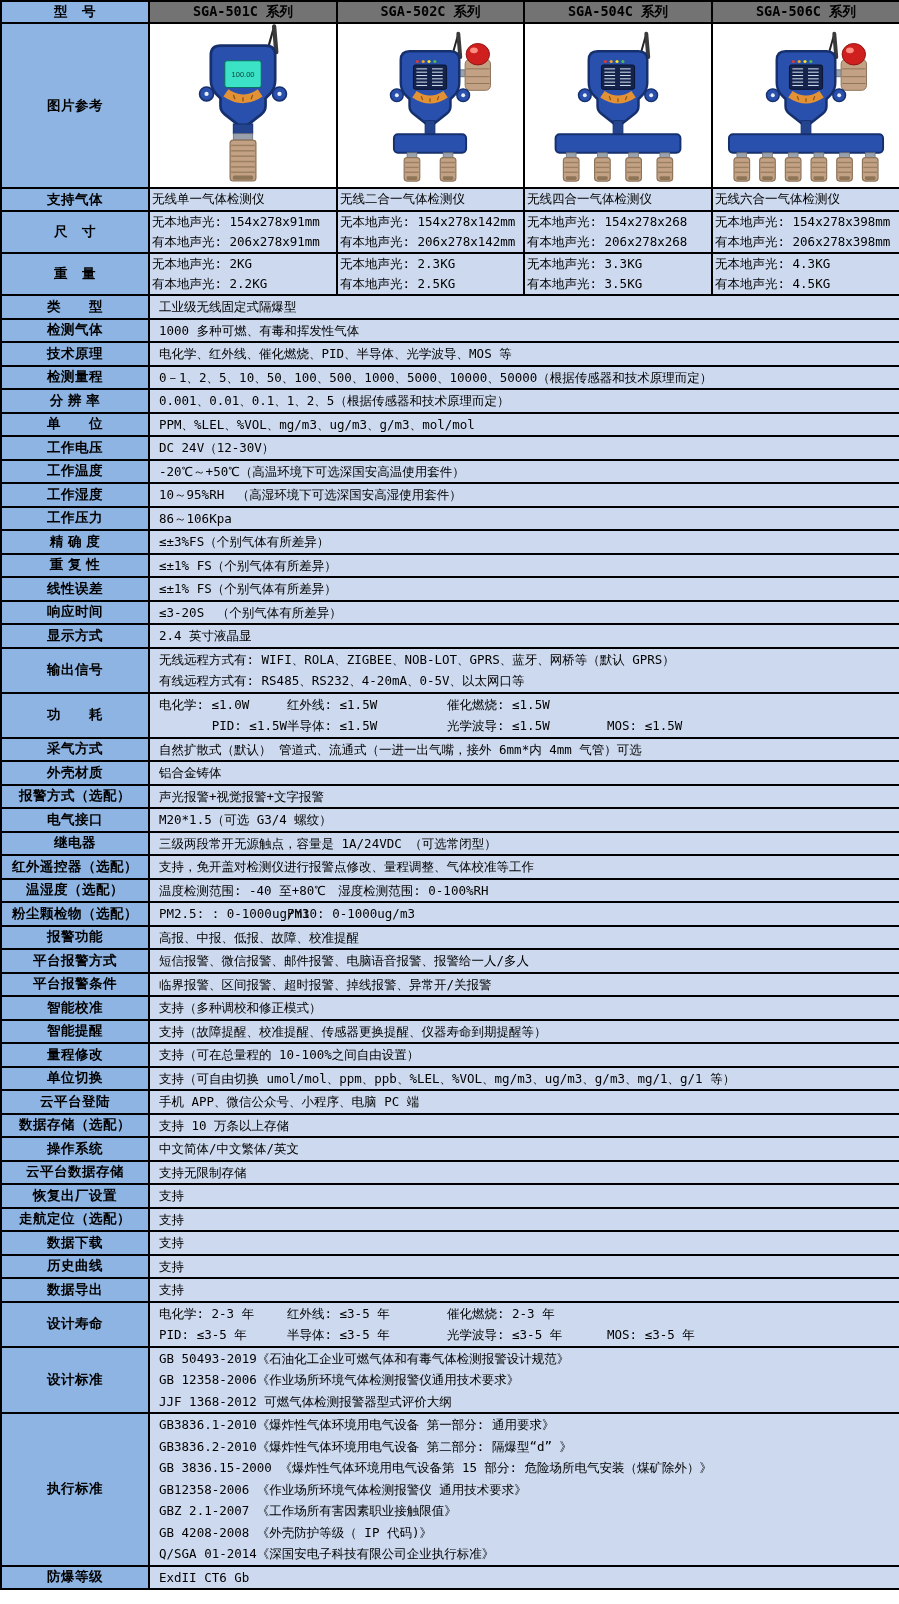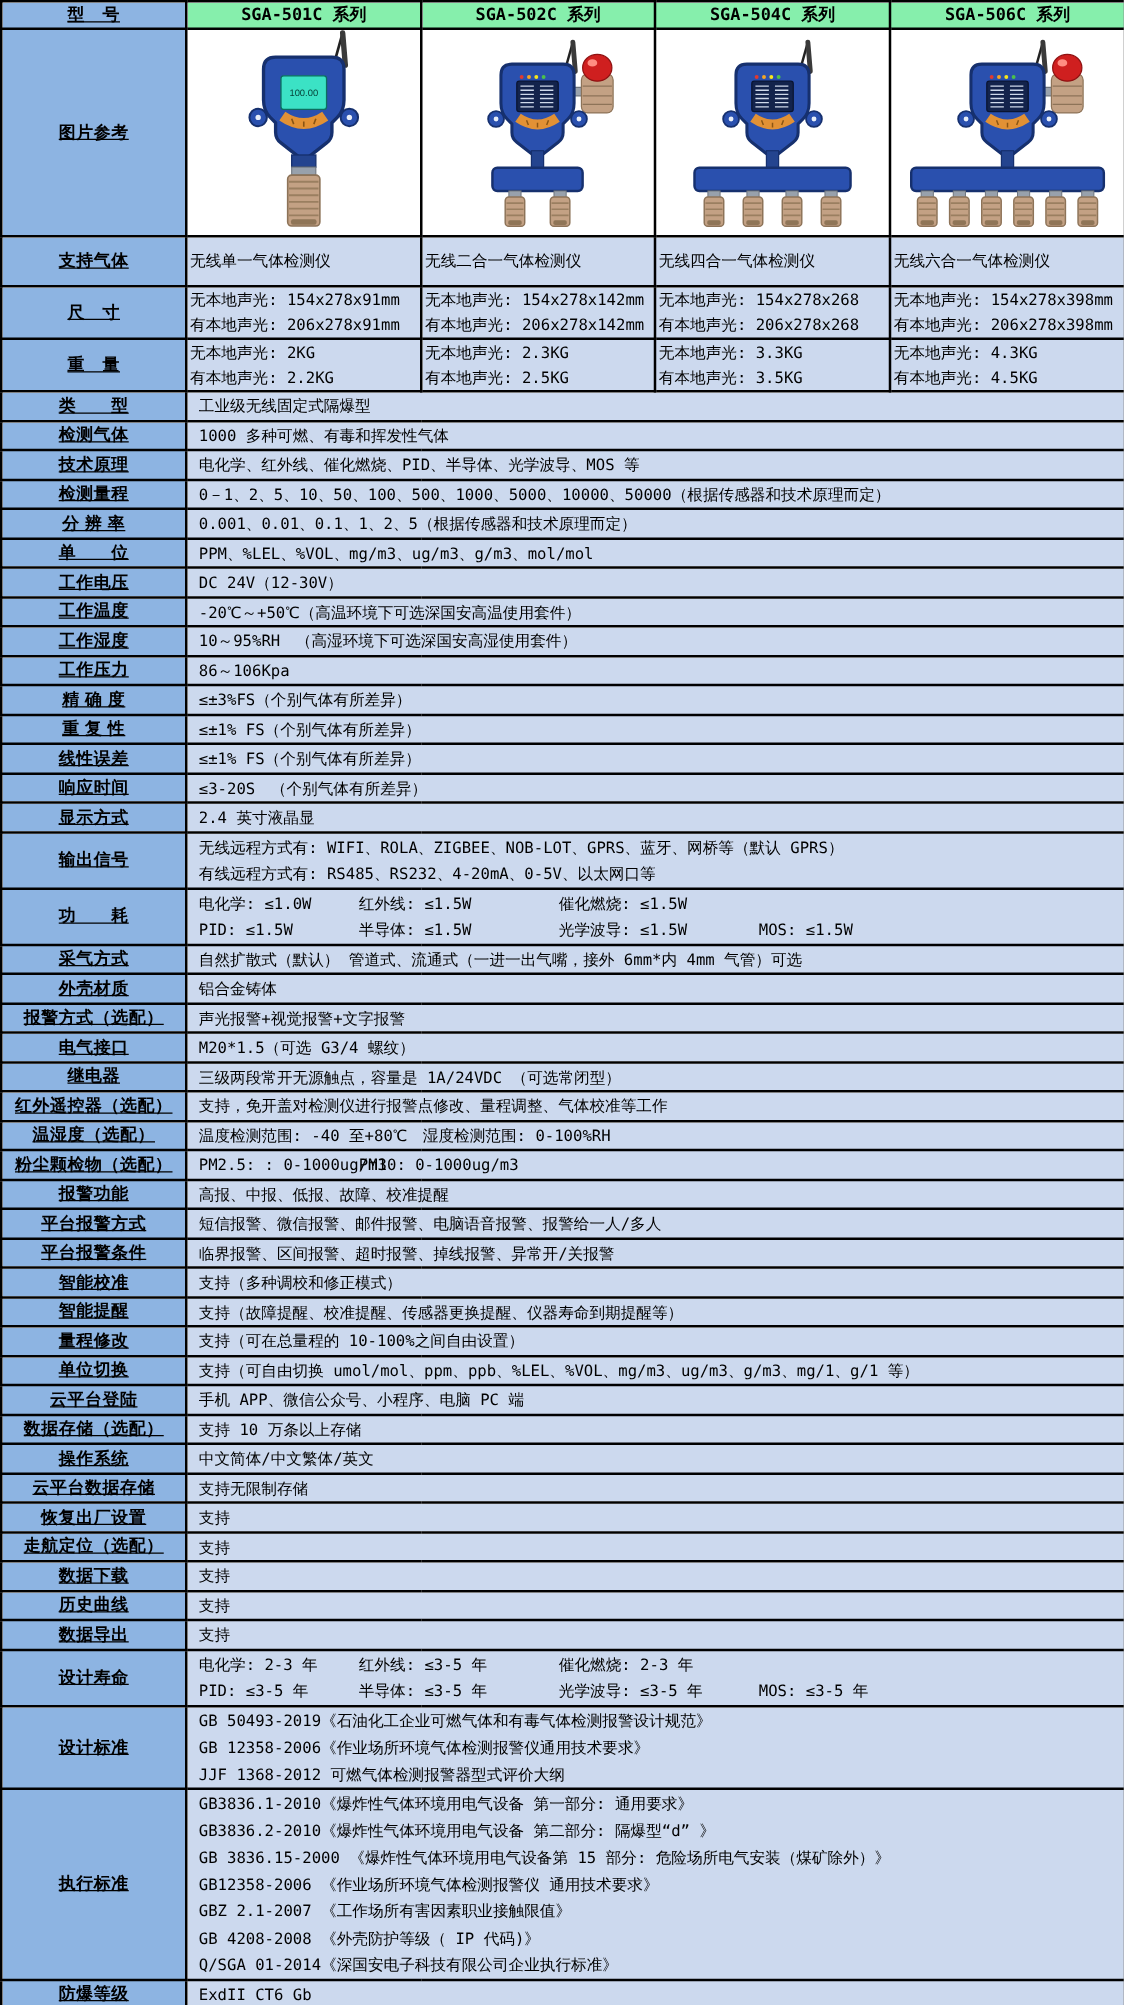--- a/index.html
+++ b/index.html
@@ -1,21 +1,21 @@
 <!DOCTYPE html>
 <html><head>
 <meta charset="utf-8">
 <style>
   html,body{margin:0;padding:0;background:#ffffff;}
   body{width:899px;font-family:"Liberation Sans",sans-serif;color:#000;}
   table{width:899px;border-collapse:collapse;table-layout:fixed;}
   td,th{border:2px solid #000;overflow:hidden;padding:0;vertical-align:middle;}
   .lab{background:#8DB4E2;font-family:"Liberation Sans",sans-serif;font-weight:bold;
-       font-size:13.5px;text-align:center;padding:0 2px;letter-spacing:0.5px;text-decoration:underline;}
-  .mod{background:#86efac;font-family:"DejaVu Sans Mono","Liberation Sans",sans-serif;
+       font-size:13.5px;text-align:center;padding:0 2px;letter-spacing:0.5px;}
+  .mod{background:#737373;font-family:"DejaVu Sans Mono","Liberation Sans",sans-serif;
        font-weight:bold;font-size:13.5px;text-align:center;}
   .val{background:#CCD9EE;font-family:"DejaVu Sans Mono","Liberation Sans",sans-serif;
        font-size:12.5px;text-align:left;padding:0 4px 0 9px;}
   .val div{white-space:pre-wrap;line-height:21.5px;}
   .ctr{text-align:left;padding:0 2px;}
   .ctr div{line-height:20px;white-space:pre;}
   .imgcell{background:#ffffff;text-align:center;vertical-align:middle;}
   .segline{display:flex;align-items:center;}
   .seg{display:inline-block;white-space:pre;}
 </style>
@@ -241,21 +241,21 @@
               <rect x="127" y="156" width="11" height="4" rx="1.5" fill="#8F7557"></rect>
               <rect x="153.83333333333331" y="132" width="10" height="6" fill="#98A1AC" stroke="#6E747C" stroke-width="0.8"></rect>
               <rect x="150.83333333333331" y="137" width="16" height="24" rx="3" fill="#C3A184" stroke="#8D7358" stroke-width="1.2"></rect>
               <line x1="151.83333333333331" y1="142" x2="165.83333333333331" y2="142" stroke="#9A7F60" stroke-width="1.4"></line>
               <line x1="151.83333333333331" y1="147" x2="165.83333333333331" y2="147" stroke="#9A7F60" stroke-width="1.4"></line>
               <line x1="151.83333333333331" y1="152" x2="165.83333333333331" y2="152" stroke="#9A7F60" stroke-width="1.4"></line>
               <rect x="153.33333333333331" y="156" width="11" height="4" rx="1.5" fill="#8F7557"></rect>
             </g>
           </svg></td>
       </tr>
-      <tr style="height: 40px;">
+      <tr style="height: 23px;">
         <td class="lab">支持气体</td>
         <td class="val ctr">无线单一气体检测仪</td>
         <td class="val ctr">无线二合一气体检测仪</td>
         <td class="val ctr">无线四合一气体检测仪</td>
         <td class="val ctr">无线六合一气体检测仪</td>
       </tr>
       <tr style="height: 42px;">
         <td class="lab">尺　寸</td>
         <td class="val ctr">
           <div>无本地声光: 154x278x91mm</div>
@@ -387,21 +387,21 @@
         <td class="lab">输出信号</td>
         <td class="val" colspan="4">
           <div>无线远程方式有: WIFI、ROLA、ZIGBEE、NOB-LOT、GPRS、蓝牙、网桥等（默认 GPRS）</div>
           <div>有线远程方式有: RS485、RS232、4-20mA、0-5V、以太网口等</div>
         </td>
       </tr>
       <tr style="height: 43px;">
         <td class="lab">功　　耗</td>
         <td class="val" colspan="4">
           <div class="segline" style="line-height: 21.5px;"><span class="seg" style="width: 128px;">电化学: ≤1.0W</span><span class="seg" style="width: 160px;">红外线: ≤1.5W</span><span class="seg">催化燃烧: ≤1.5W</span></div>
-          <div class="segline" style="line-height: 21.5px;"><span class="seg" style="width: 128px;">PID: ≤1.5W</span><span class="seg" style="width: 160px;">半导体: ≤1.5W</span><span class="seg" style="width: 160px;">光学波导: ≤1.5W</span><span class="seg">MOS: ≤1.5W</span></div>
+          <div class="segline" style="line-height: 21.5px;"><span class="seg" style="width: 128px; text-align: right;">PID: ≤1.5W</span><span class="seg" style="width: 160px;">半导体: ≤1.5W</span><span class="seg" style="width: 160px;">光学波导: ≤1.5W</span><span class="seg">MOS: ≤1.5W</span></div>
         </td>
       </tr>
       <tr style="height: 21.5px;">
         <td class="lab">采气方式</td>
         <td class="val" colspan="4">
           <div>自然扩散式（默认） 管道式、流通式（一进一出气嘴，接外 6mm*内 4mm 气管）可选</div>
         </td>
       </tr>
       <tr style="height: 21.5px;">
         <td class="lab">外壳材质</td>

